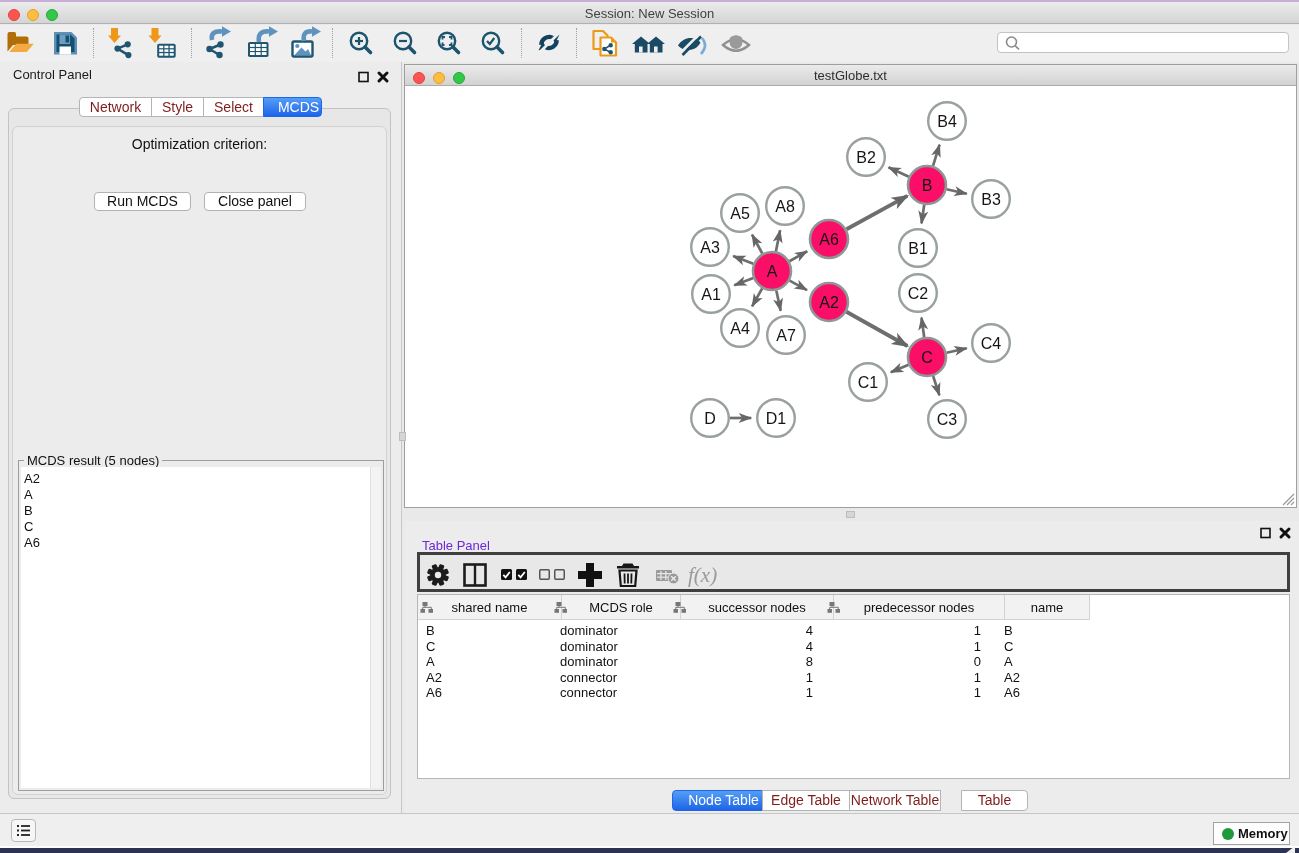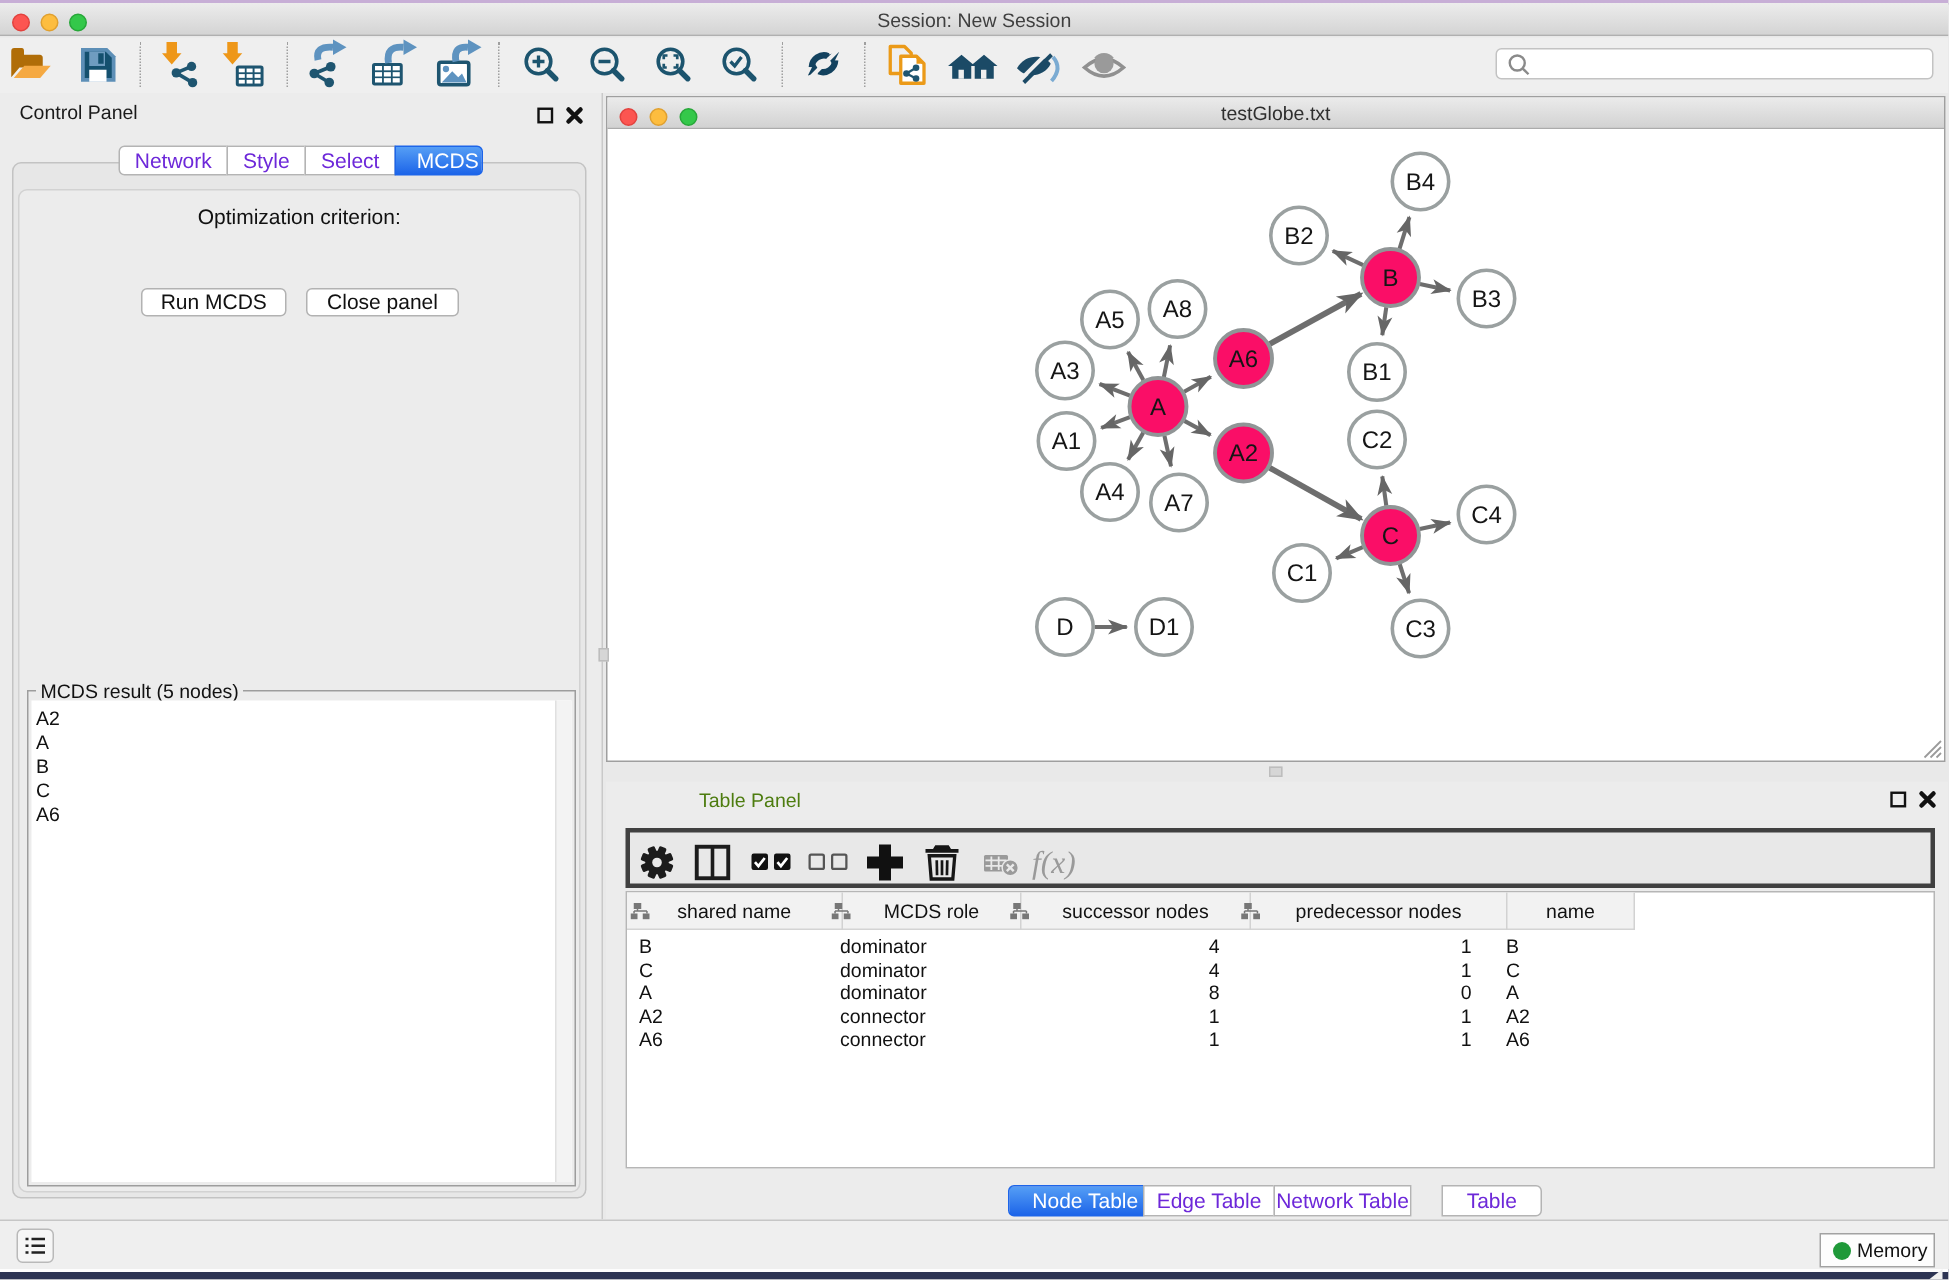--- a/index.html
+++ b/index.html
@@ -23,21 +23,21 @@
   border-left:1px dotted #9f9f9f; }
 
 #searchbox { position:absolute; left:997px; top:7px; width:292px; height:21px;
   background:#fff; border:1px solid #c3c3c3; border-radius:4px; }
 
 
 #cpanel { left:0; top:62px; width:402px; height:751px; background:#ececec; border-right:1px solid #c9c9c9;}
 #cpanel .ptitle { position:absolute; left:13px; top:5px; font-size:13px; color:#1a1a1a; }
 .tabrow { position:absolute; z-index:10; height:21px; }
 .tab { position:absolute; top:0; height:20px; background:#fff; border:1px solid #b4b4b4;
-  font-size:14px; color:#6d28d9; text-align:center; line-height:18px; }
+  font-size:14px; color:#7f1d1d; text-align:center; line-height:18px; }
 .tab.sel { background:linear-gradient(#559ef5,#1d65e9); color:#fff; border-color:#1d65e9;padding-left:12px; }
 #cp-outer { position:absolute; left:8px; top:46px; width:383px; height:691px;
   background:#e7e7e7; border:1px solid #c3c3c3; border-radius:6px; }
 #cp-inner { position:absolute; left:3px; top:17px; width:375px; height:669px;
   background:#ececec; border:1px solid #d2d2d2; border-radius:6px; }
 #opt-label { position:absolute; left:0; width:100%; top:9px; text-align:center; font-size:14px; color:#111; }
 #dropdown { position:absolute; left:32px; top:32px; width:312px; height:21px;
   background:#fff; border:1px solid #b0b0b0; border-radius:4px; font-size:14px; color:#111;
   line-height:19px; padding-left:12px; }
 #dd-btn { position:absolute; right:-1px; top:-1px; width:21px; height:21px;
@@ -57,35 +57,35 @@
 #netwin { left:404px; top:64px; width:893px; height:444px; background:#fff;
   border:1px solid #9f9f9f; box-shadow:0 0 0 0; }
 #nw-title { position:absolute; left:0; top:0; width:100%; height:21px;
   background:linear-gradient(#ebebeb,#d2d2d2); border-bottom:1px solid #ababab; }
 #nw-title .title { position:absolute; left:0; right:0; top:3px; text-align:center; font-size:13px; color:#2e2e2e; }
 #nw-title .tl { top:7px; }
 #nw-title .tl.red { left:7.5px; } #nw-title .tl.yel { left:27.5px; } #nw-title .tl.grn { left:48px; }
 
 
 #tpanel { left:404px; top:521px; width:895px; height:292px; background:#ececec; }
-#tpanel .ptitle { position:absolute; left:18px; top:5px; font-size:13px; color:#4d7c0f;margin-left:44px; }
+#tpanel .ptitle { position:absolute; left:18px; top:17px; font-size:13px; color:#6d28d9; }
 #t-toolbar { position:absolute; left:13px; top:31px; right:9px; height:40px;
   background:#e8e8e8; border:3px solid #404040; }
 #t-box { position:absolute; left:13px; top:73px; width:873px; height:185px;
   background:#fff; border:1px solid #b6b6b6; }
 #t-header { position:absolute; left:0; top:0; width:672px; height:25px;
   background:#f2f2f2; border-bottom:1px solid #d4d4d4; }
 .hcell { position:absolute; top:0; height:25px; border-right:1px solid #d2d2d2;
   font-size:13px; color:#111; text-align:center; line-height:25px; }
 .trow { position:absolute; left:0; width:100%; height:16px; font-size:13px; color:#111; }
 .tc { position:absolute; top:0; }
 .num { text-align:right; }
 
 
-#statusbar { left:0; top:813px; width:1299px; height:33px; background:#efefef; border-top:1px solid #c6c6c6; }
+#statusbar { left:0; top:813px; width:1299px; height:33px; background:#efefef; border-top:1px solid #c6c6c6;font-weight:bold; }
 #wall-bot { left:0; top:846px; width:1299px; height:7px; background:#2c3352; border-top:2px solid #fdfdfd; }
 #memory { position:absolute; right:9px; top:8px; width:77px; height:23px; background:#fdfdfd;
   border:1px solid #a2a2a2; font-size:13px; color:#111; }
 #memory .dot { position:absolute; left:8px; top:5px; width:12px; height:12px; border-radius:50%;
   background:#1f9939; }
 #memory .lbl { position:absolute; left:24px; top:3px; }
 #listbtn { position:absolute; left:11px; top:5px; width:25px; height:23px; background:#f6f6f6;
   border:1px solid #b9b9b9; border-radius:4px; }
 </style>
 </head>

